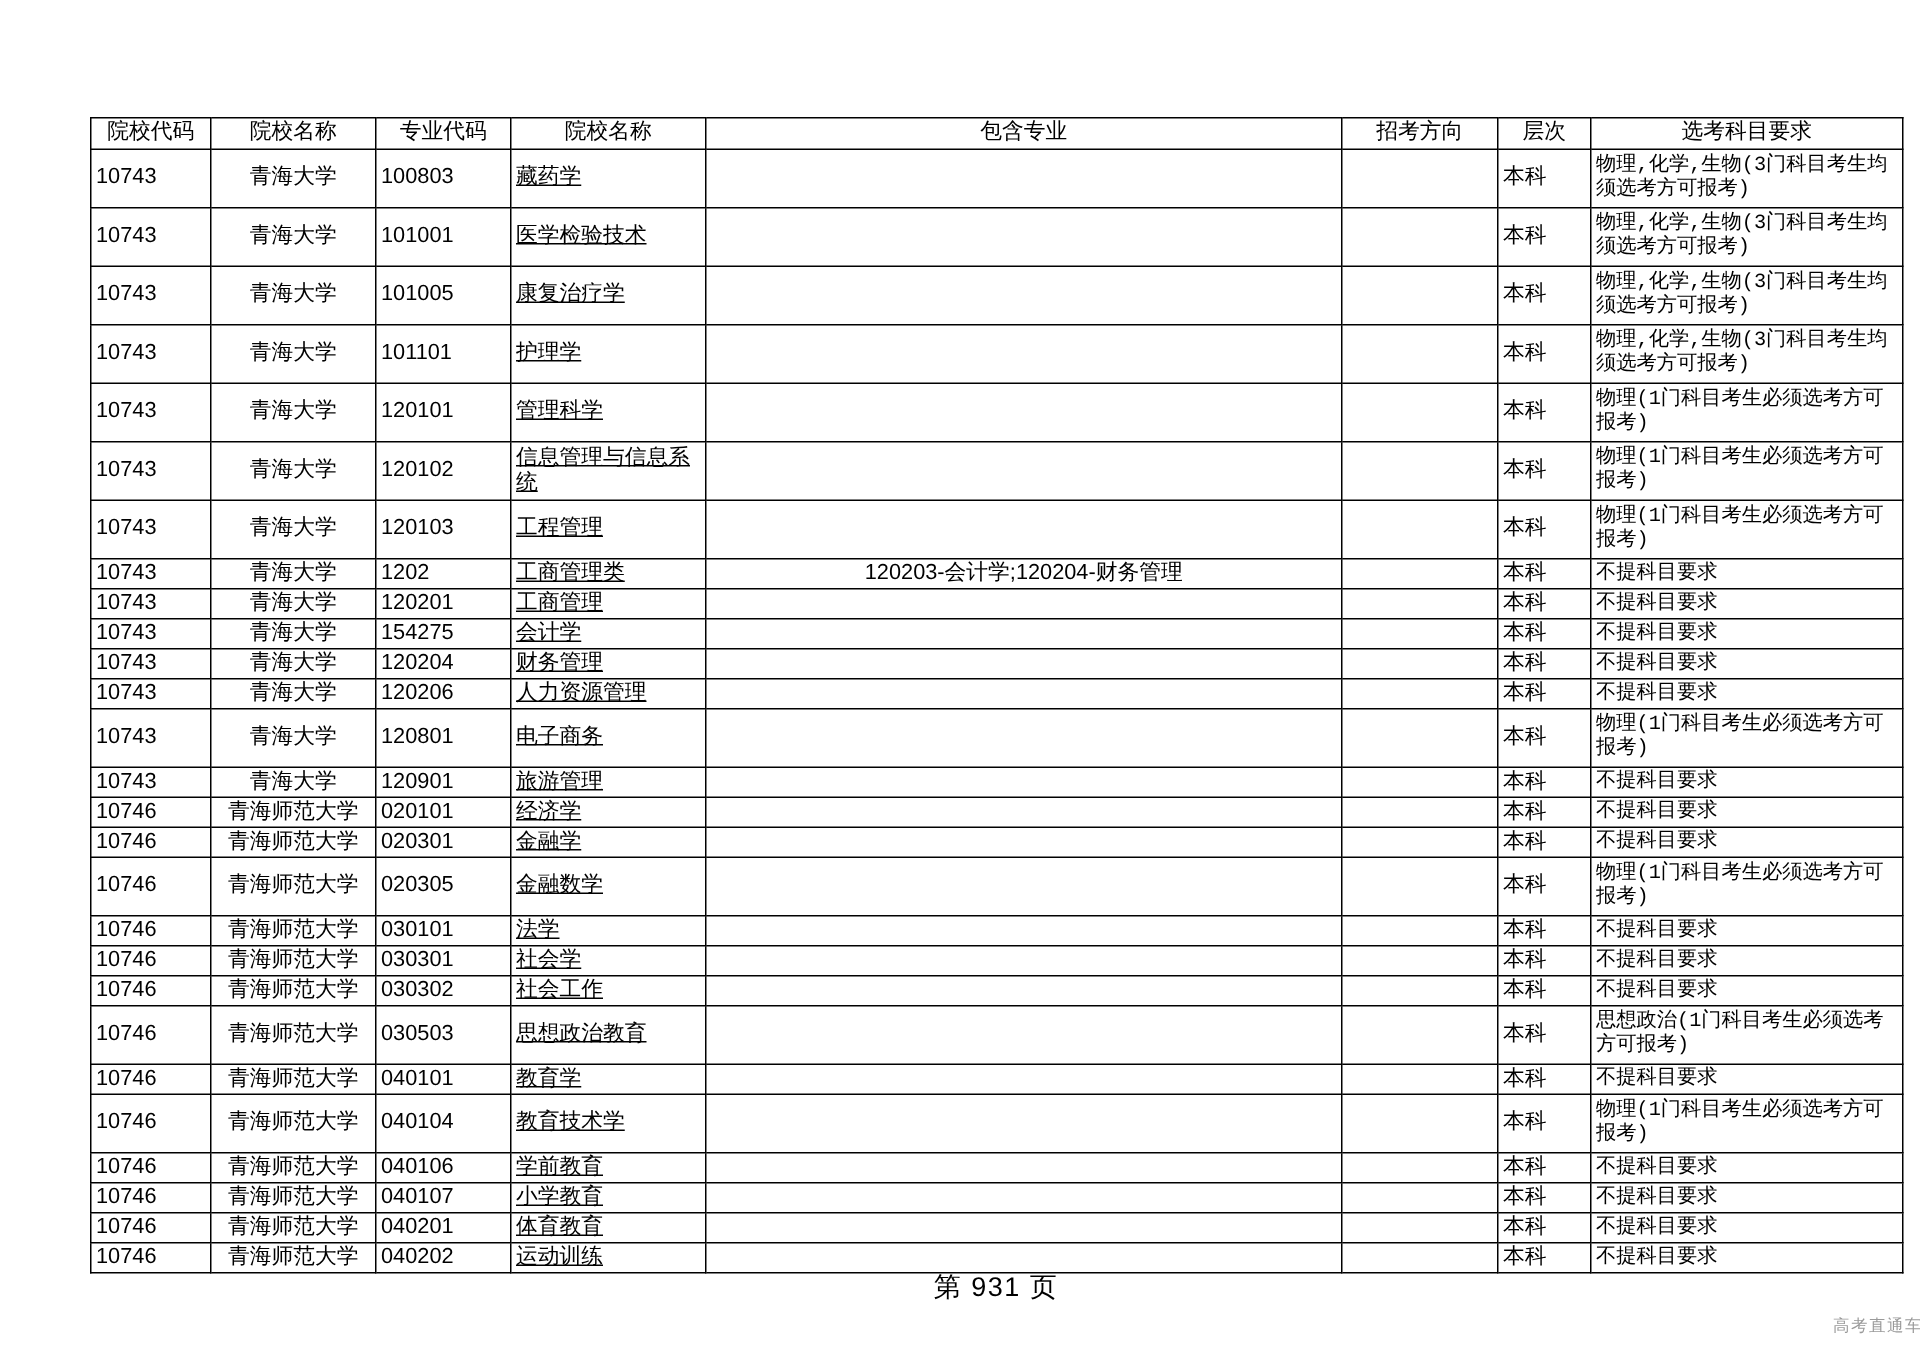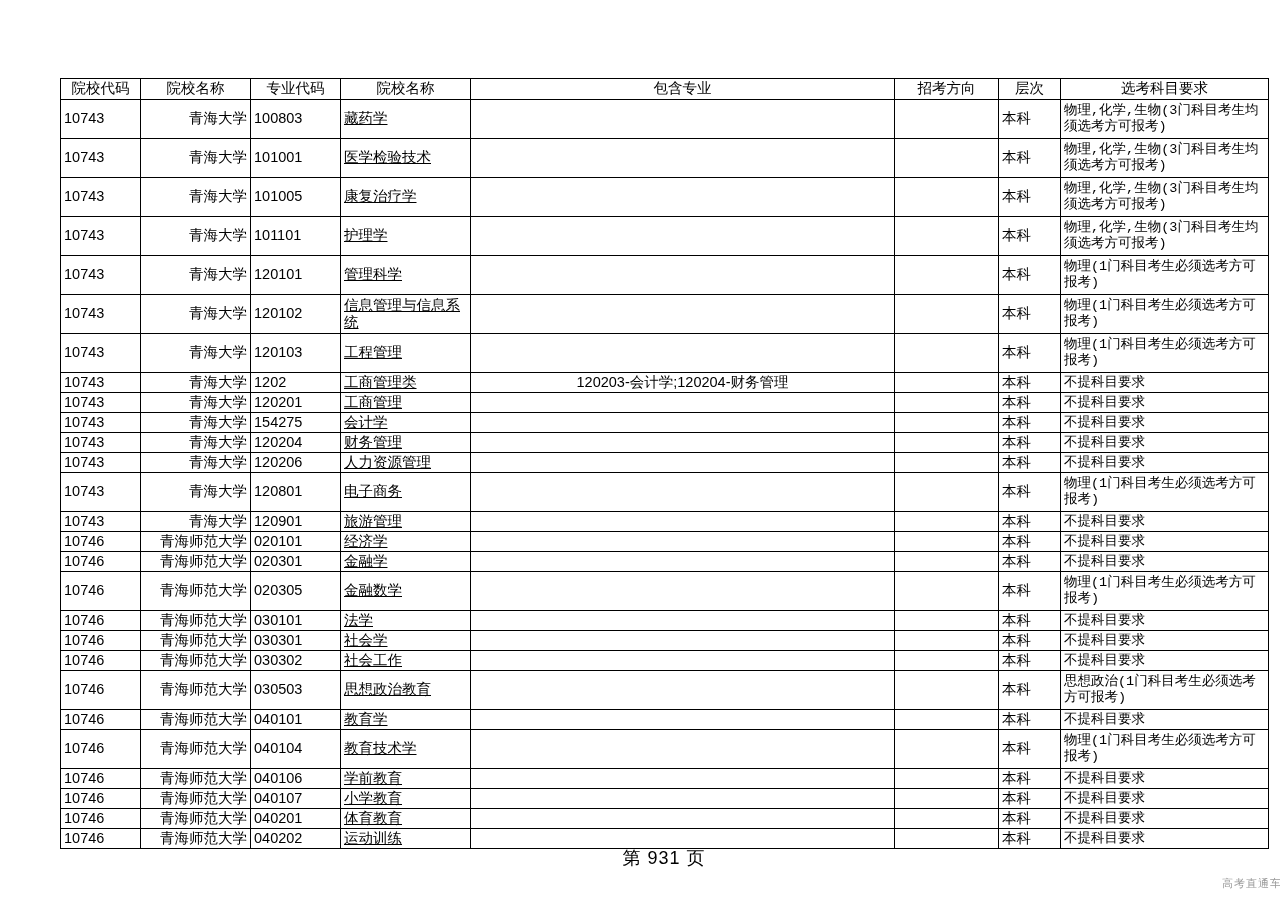--- a/index.html
+++ b/index.html
@@ -48,21 +48,21 @@
   col.c-school-code { width: 80px; }
   col.c-school-name { width: 110px; }
   col.c-major-code  { width: 90px; }
   col.c-major-name  { width: 130px; }
   col.c-includes    { width: 424px; }
   col.c-direction   { width: 104px; }
   col.c-level       { width: 62px; }
   col.c-subject     { width: 208px; }
 
   td.school-code { text-align: left; padding-left: 6px; }
-  td.school-name { text-align: right; padding-left: 6px; }
+  td.school-name { text-align: center; padding-left: 6px; }
   td.major-code  { text-align: left; padding-left: 6px; }
   td.major-name  { text-align: left; padding-left: 6px; text-decoration: underline; }
   td.includes    { text-align: center; padding-left: 6px; }
   td.direction   { text-align: center; }
   td.level       { text-align: left; }
   td.subject     { text-align: left; padding-left: 4px; font-size: 13.5px; line-height: 1.15; font-family: Liberation Mono, monospace; }
 
   tr.r-1 td { height: 19px; }
   tr.r-2 td { height: 38px; }
 

